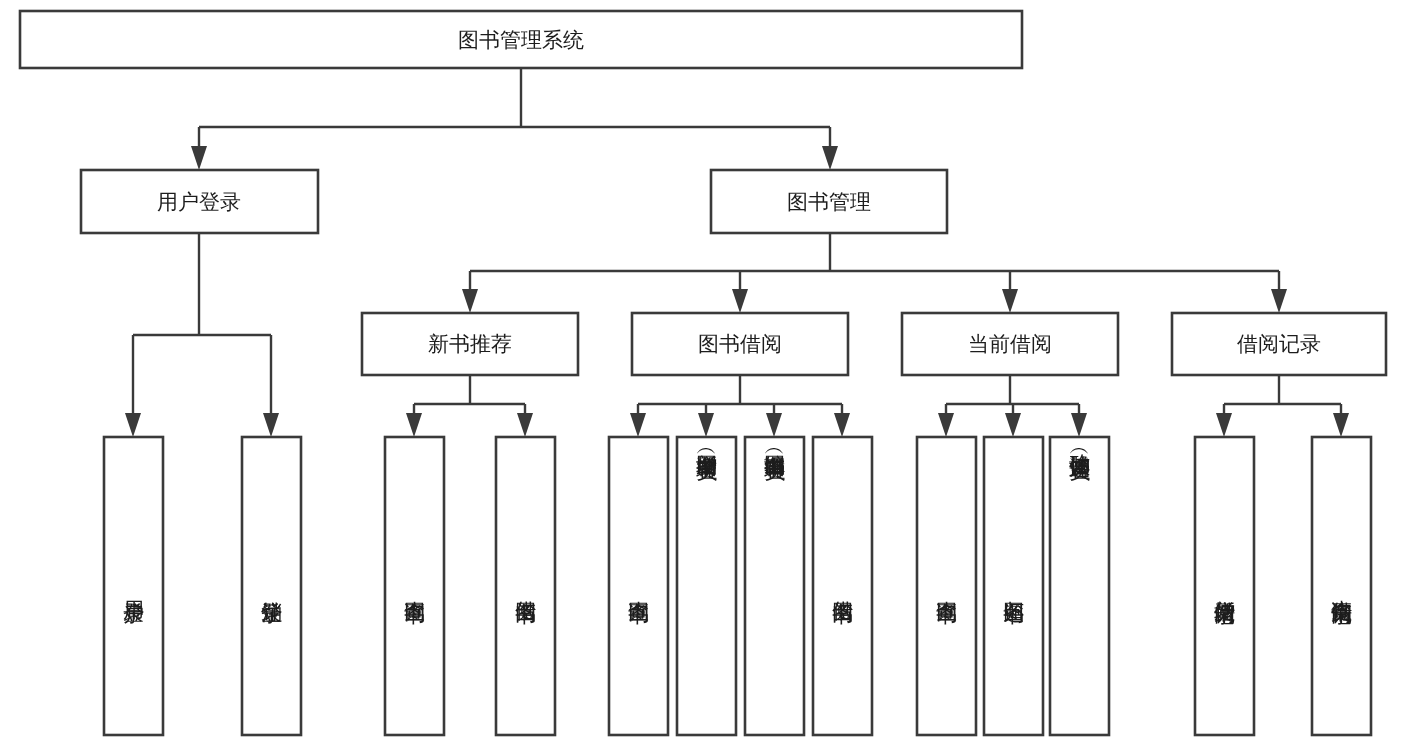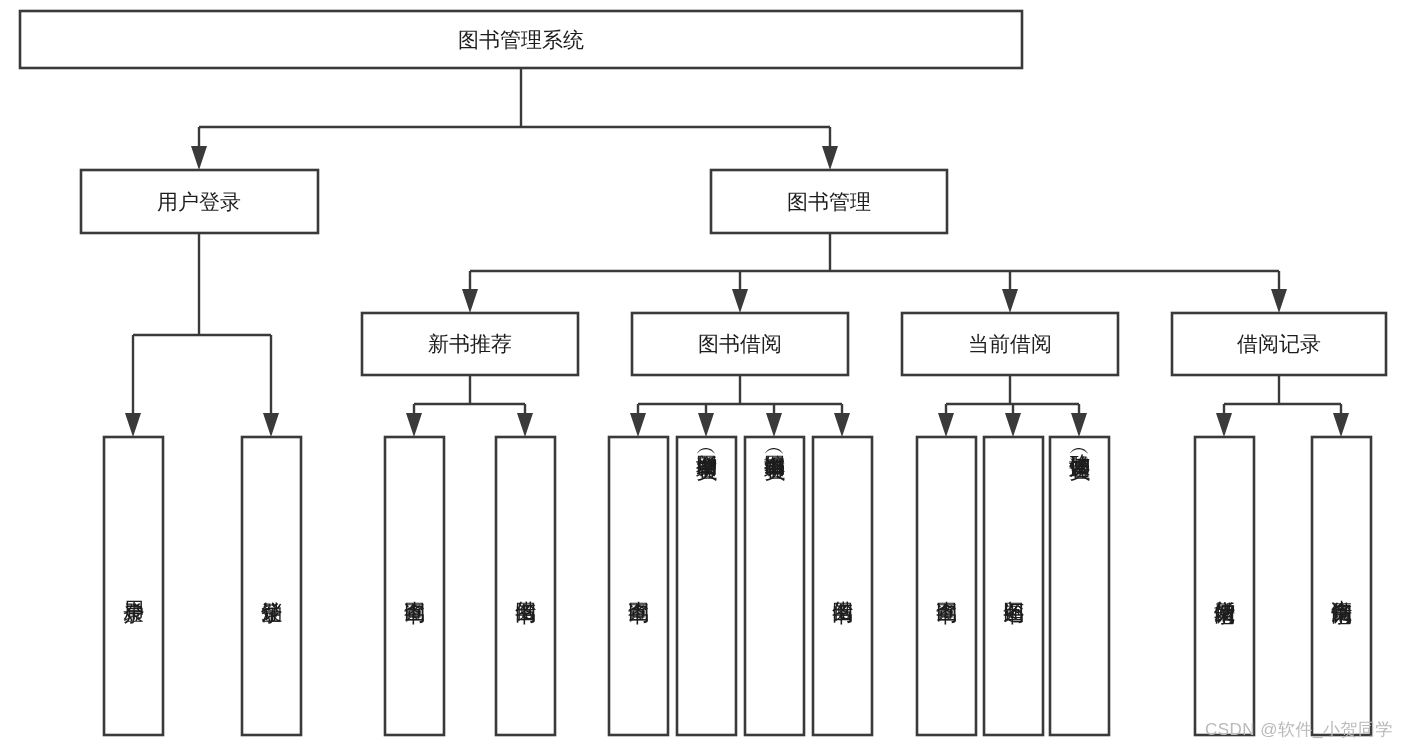--- a/index.html
+++ b/index.html
@@ -252,14 +252,13 @@
     <span class="vert-text">确认归还（管理员）</span>
   </div>
 
   <div class="vert-box" style="left:1195px; top:437px; width:59px; height:298px;">
     <span class="vert-text">新增借阅记录</span>
   </div>
   <div class="vert-box" style="left:1312px; top:437px; width:59px; height:298px;">
     <span class="vert-text">查询借阅记录</span>
   </div>
 
-  <div class="watermark">CSDN @软件_小贺同学</div>
 </div>
 
 </body></html>

